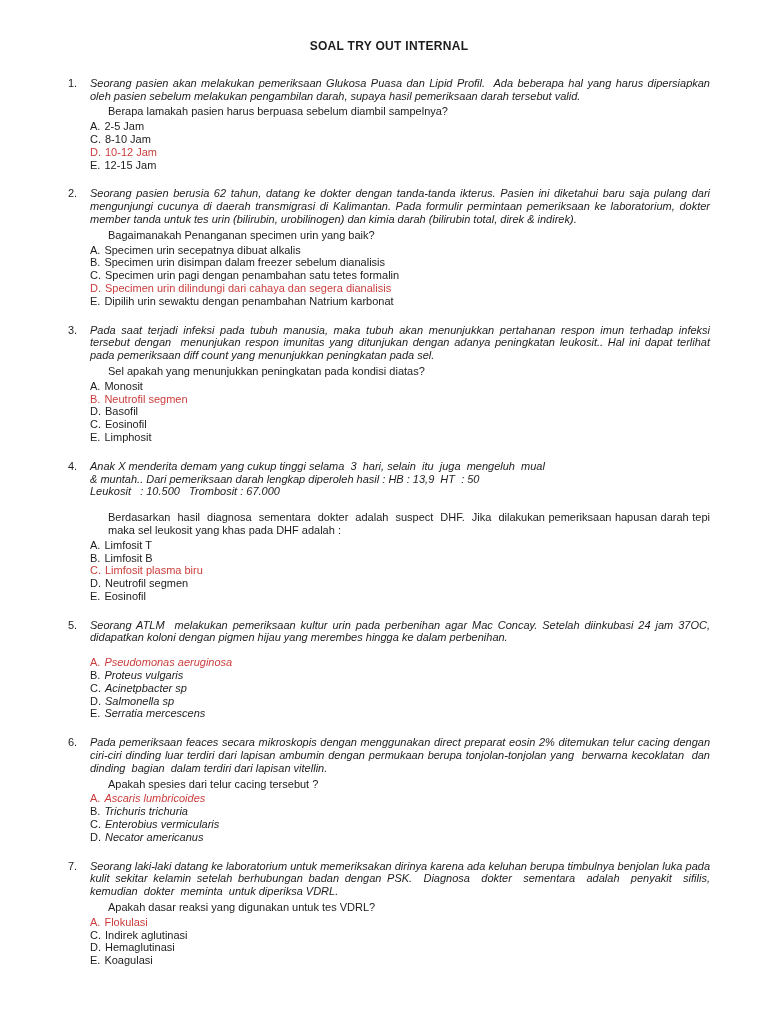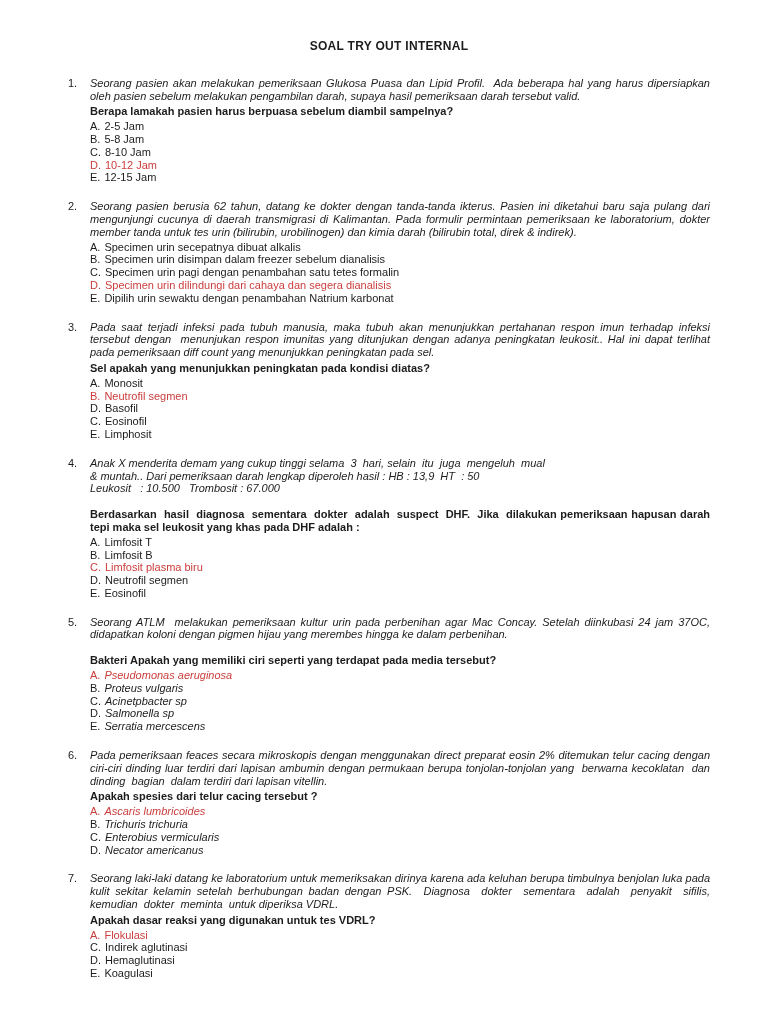--- a/index.html
+++ b/index.html
@@ -18,51 +18,51 @@
   }
   .title{
     font-size:12px;font-weight:bold;text-align:center;
     letter-spacing:.3px;margin:0 0 24px 0;
   }
   .question{display:flex;margin-bottom:16px;}
   .qnum{flex:none;width:22px;}
   .qbody{flex:1;min-width:0;}
   .para{margin:0;text-align:justify;white-space:pre-wrap;font-style:italic;}
   .spacer{height:10px;}
-  .prompt{margin:3px 0 0 0;text-align:justify;white-space:pre-wrap;font-weight:bold;}
+  .prompt{margin:3px 0 0 18px;text-align:justify;white-space:pre-wrap;}
   .options{list-style:none;margin:2px 0 0 0;padding:0;}
   .option{white-space:pre-wrap;}
   .opt-label{margin-right:4px;}
   .option.correct{color:var(--red);}
   .option.italic .opt-text{font-style:italic;text-align:right;}
 </style>
 </head>
 <body>
 
 <div class="page">
   <h1 class="title">SOAL TRY OUT INTERNAL</h1>
   <div id="questions">
       <div class="question">
         <span class="qnum">1.</span>
         <div class="qbody">
           <p class="para">Seorang pasien akan melakukan pemeriksaan Glukosa Puasa dan Lipid Profil.  Ada beberapa hal yang harus dipersiapkan oleh pasien sebelum melakukan pengambilan darah, supaya hasil pemeriksaan darah tersebut valid.</p>
           <p class="prompt">Berapa lamakah pasien harus berpuasa sebelum diambil sampelnya?</p>
           <ul class="options">
             <li class="option"><span class="opt-label">A.</span><span class="opt-text">2-5 Jam</span></li>
-            <li class="option"><span class="opt-label">B.</span><span class="opt-text">5-8 Jam</span></li>
             <li class="option"><span class="opt-label">C.</span><span class="opt-text">8-10 Jam</span></li>
             <li class="option correct"><span class="opt-label">D.</span><span class="opt-text">10-12 Jam</span></li>
             <li class="option"><span class="opt-label">E.</span><span class="opt-text">12-15 Jam</span></li>
           </ul>
         </div>
       </div>
       <div class="question">
         <span class="qnum">2.</span>
         <div class="qbody">
           <p class="para">Seorang pasien berusia 62 tahun, datang ke dokter dengan tanda-tanda ikterus. Pasien ini diketahui baru saja pulang dari mengunjungi cucunya di daerah transmigrasi di Kalimantan. Pada formulir permintaan pemeriksaan ke laboratorium, dokter member tanda untuk tes urin (bilirubin, urobilinogen) dan kimia darah (bilirubin total, direk &amp; indirek).</p>
+          <p class="prompt">Bagaimanakah Penanganan specimen urin yang baik?</p>
           <ul class="options">
             <li class="option"><span class="opt-label">A.</span><span class="opt-text">Specimen urin secepatnya dibuat alkalis</span></li>
             <li class="option"><span class="opt-label">B.</span><span class="opt-text">Specimen urin disimpan dalam freezer sebelum dianalisis</span></li>
             <li class="option"><span class="opt-label">C.</span><span class="opt-text">Specimen urin pagi dengan penambahan satu tetes formalin</span></li>
             <li class="option correct"><span class="opt-label">D.</span><span class="opt-text">Specimen urin dilindungi dari cahaya dan segera dianalisis</span></li>
             <li class="option"><span class="opt-label">E.</span><span class="opt-text">Dipilih urin sewaktu dengan penambahan Natrium karbonat</span></li>
           </ul>
         </div>
       </div>
       <div class="question">
@@ -94,21 +94,20 @@
             <li class="option"><span class="opt-label">D.</span><span class="opt-text">Neutrofil segmen</span></li>
             <li class="option"><span class="opt-label">E.</span><span class="opt-text">Eosinofil</span></li>
           </ul>
         </div>
       </div>
       <div class="question">
         <span class="qnum">5.</span>
         <div class="qbody">
           <p class="para">Seorang ATLM  melakukan pemeriksaan kultur urin pada perbenihan agar Mac Concay. Setelah diinkubasi 24 jam 37OC, didapatkan koloni dengan pigmen hijau yang merembes hingga ke dalam perbenihan.</p>
           <div class="spacer"></div>
-          <p class="prompt">Bakteri Apakah yang memiliki ciri seperti yang terdapat pada media tersebut?</p>
           <ul class="options">
             <li class="option correct italic"><span class="opt-label">A.</span><span class="opt-text">Pseudomonas aeruginosa</span></li>
             <li class="option italic"><span class="opt-label">B.</span><span class="opt-text">Proteus vulgaris</span></li>
             <li class="option italic"><span class="opt-label">C.</span><span class="opt-text">Acinetpbacter sp</span></li>
             <li class="option italic"><span class="opt-label">D.</span><span class="opt-text">Salmonella sp</span></li>
             <li class="option italic"><span class="opt-label">E.</span><span class="opt-text">Serratia mercescens</span></li>
           </ul>
         </div>
       </div>
       <div class="question">

